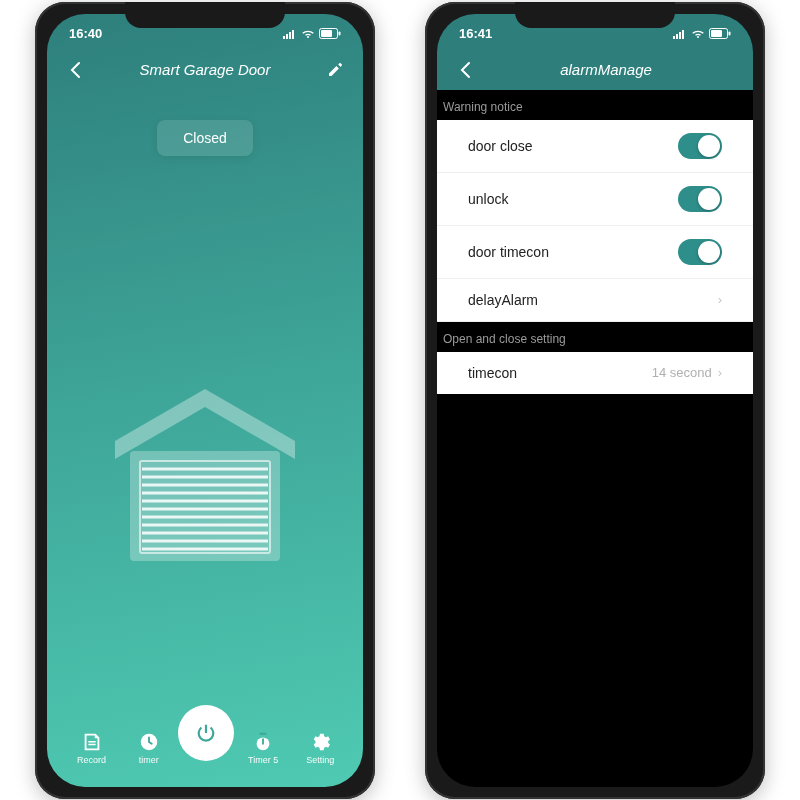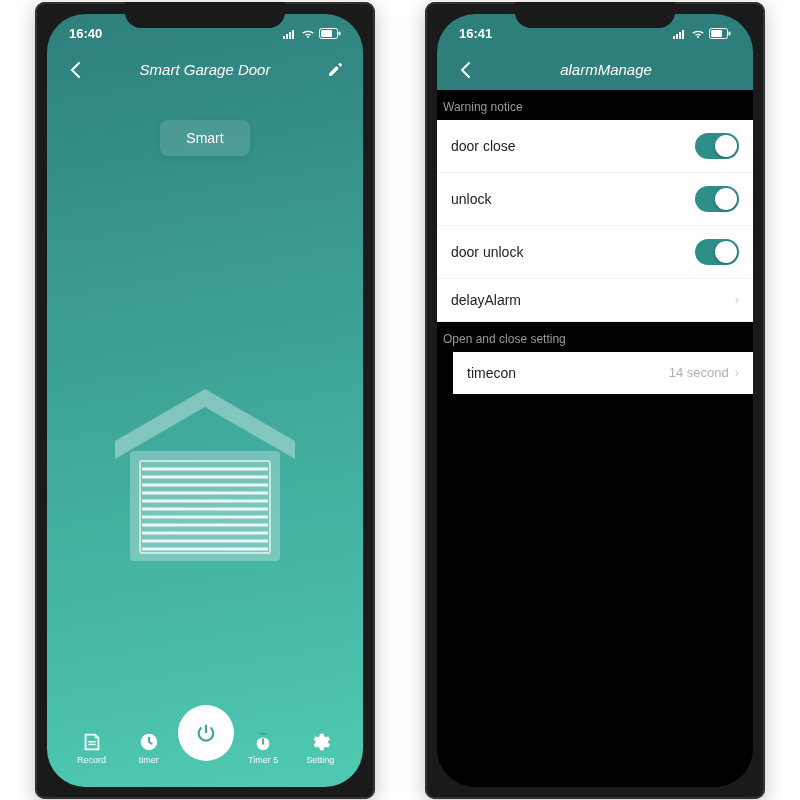--- a/index.html
+++ b/index.html
@@ -11,21 +11,21 @@
     display: flex;
     justify-content: center;
     align-items: center;
     gap: 50px;
   }
 
   .phone {
     width: 340px;
     height: 797px;
     background: #1a1a1a;
-    border-radius: 10px;
+    border-radius: 30px;
     padding: 12px;
     box-shadow: 0 4px 20px rgba(0,0,0,.25), inset 0 0 0 2px #333;
     position: relative;
   }
   .screen {
     width: 100%;
     height: 100%;
     border-radius: 38px;
     overflow: hidden;
     position: relative;
@@ -92,28 +92,28 @@
   .right .navbar { justify-content: flex-start; gap: 22px; }
   .right .nav-title { flex: 1; text-align: center; margin-left: -28px; }
 
   .section-head {
     font-size: 12px;
     color: #9a9a9a;
     padding: 10px 6px 6px;
   }
   .row {
     background: #fff;
-    padding: 13px 14px;
+    padding: 13px 31px;
     display: flex;
     align-items: center;
     justify-content: space-between;
     font-size: 14px;
     border-bottom: 1px solid #eee;
   }
-  .row:last-of-type { border-bottom: none; margin-left: 16px; }
+  .row:last-of-type { border-bottom: none; }
   .row .value { color: #b0b0b0; font-size: 13px; display: flex; align-items: center; gap: 6px; }
   .chev { color: #c8c8c8; }
 
   .toggle {
     width: 44px; height: 26px;
     border-radius: 13px;
     background: #2e8e8a;
     position: relative;
   }
   .toggle::after {
@@ -161,21 +161,21 @@
       </span>
       <span class="nav-title">Smart Garage Door</span>
       <span class="nav-icon">
         <svg width="16" height="16" viewBox="0 0 16 16">
             <path d="M2 11.5V14h2.5l7.4-7.4-2.5-2.5L2 11.5zM14.7 3.6a.9.9 0 000-1.3l-1-1a.9.9 0 00-1.3 0l-1.2 1.2 2.5 2.5 1-1.4z" fill="#fff"></path>
           </svg>
       </span>
     </div>
 
     <div class="status-pill">
-      <span>Smart</span>
+      <span>Closed</span>
     </div>
 
     <div class="garage-wrap">
       <svg width="210" height="200" viewBox="0 0 210 200">
         <path d="M15 70 L105 18 L195 70 L195 88 L105 36 L15 88 Z" fill="rgba(255,255,255,.35)"></path>
         <rect x="30" y="80" width="150" height="110" rx="4" fill="rgba(255,255,255,.28)"></rect>
         <rect x="40" y="90" width="130" height="92" rx="2" fill="none" stroke="rgba(255,255,255,.6)" stroke-width="2"></rect>
         <g stroke="rgba(255,255,255,.85)" stroke-width="3">
           <line x1="42" y1="98" x2="168" y2="98"></line>
           <line x1="42" y1="106" x2="168" y2="106"></line>
@@ -268,21 +268,21 @@
 
     <div class="row">
       <span>door close</span>
       <span class="toggle"></span>
     </div>
     <div class="row">
       <span>unlock</span>
       <span class="toggle"></span>
     </div>
     <div class="row">
-      <span>door unlock</span>
+      <span>door timecon</span>
       <span class="toggle"></span>
     </div>
     <div class="row">
       <span>delayAlarm</span>
       <span class="value">
           <span class="chev">›</span>
         </span>
     </div>
 
     <div class="section-head">Open and close setting</div>

